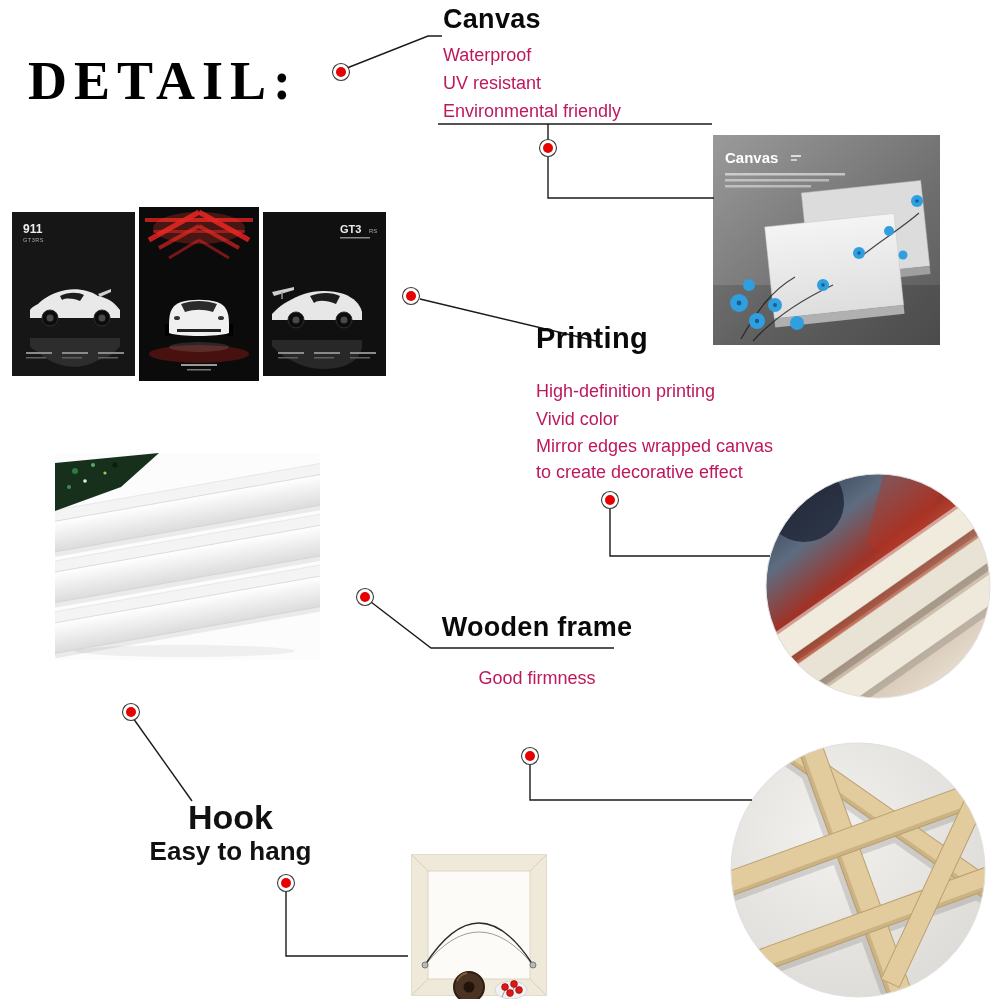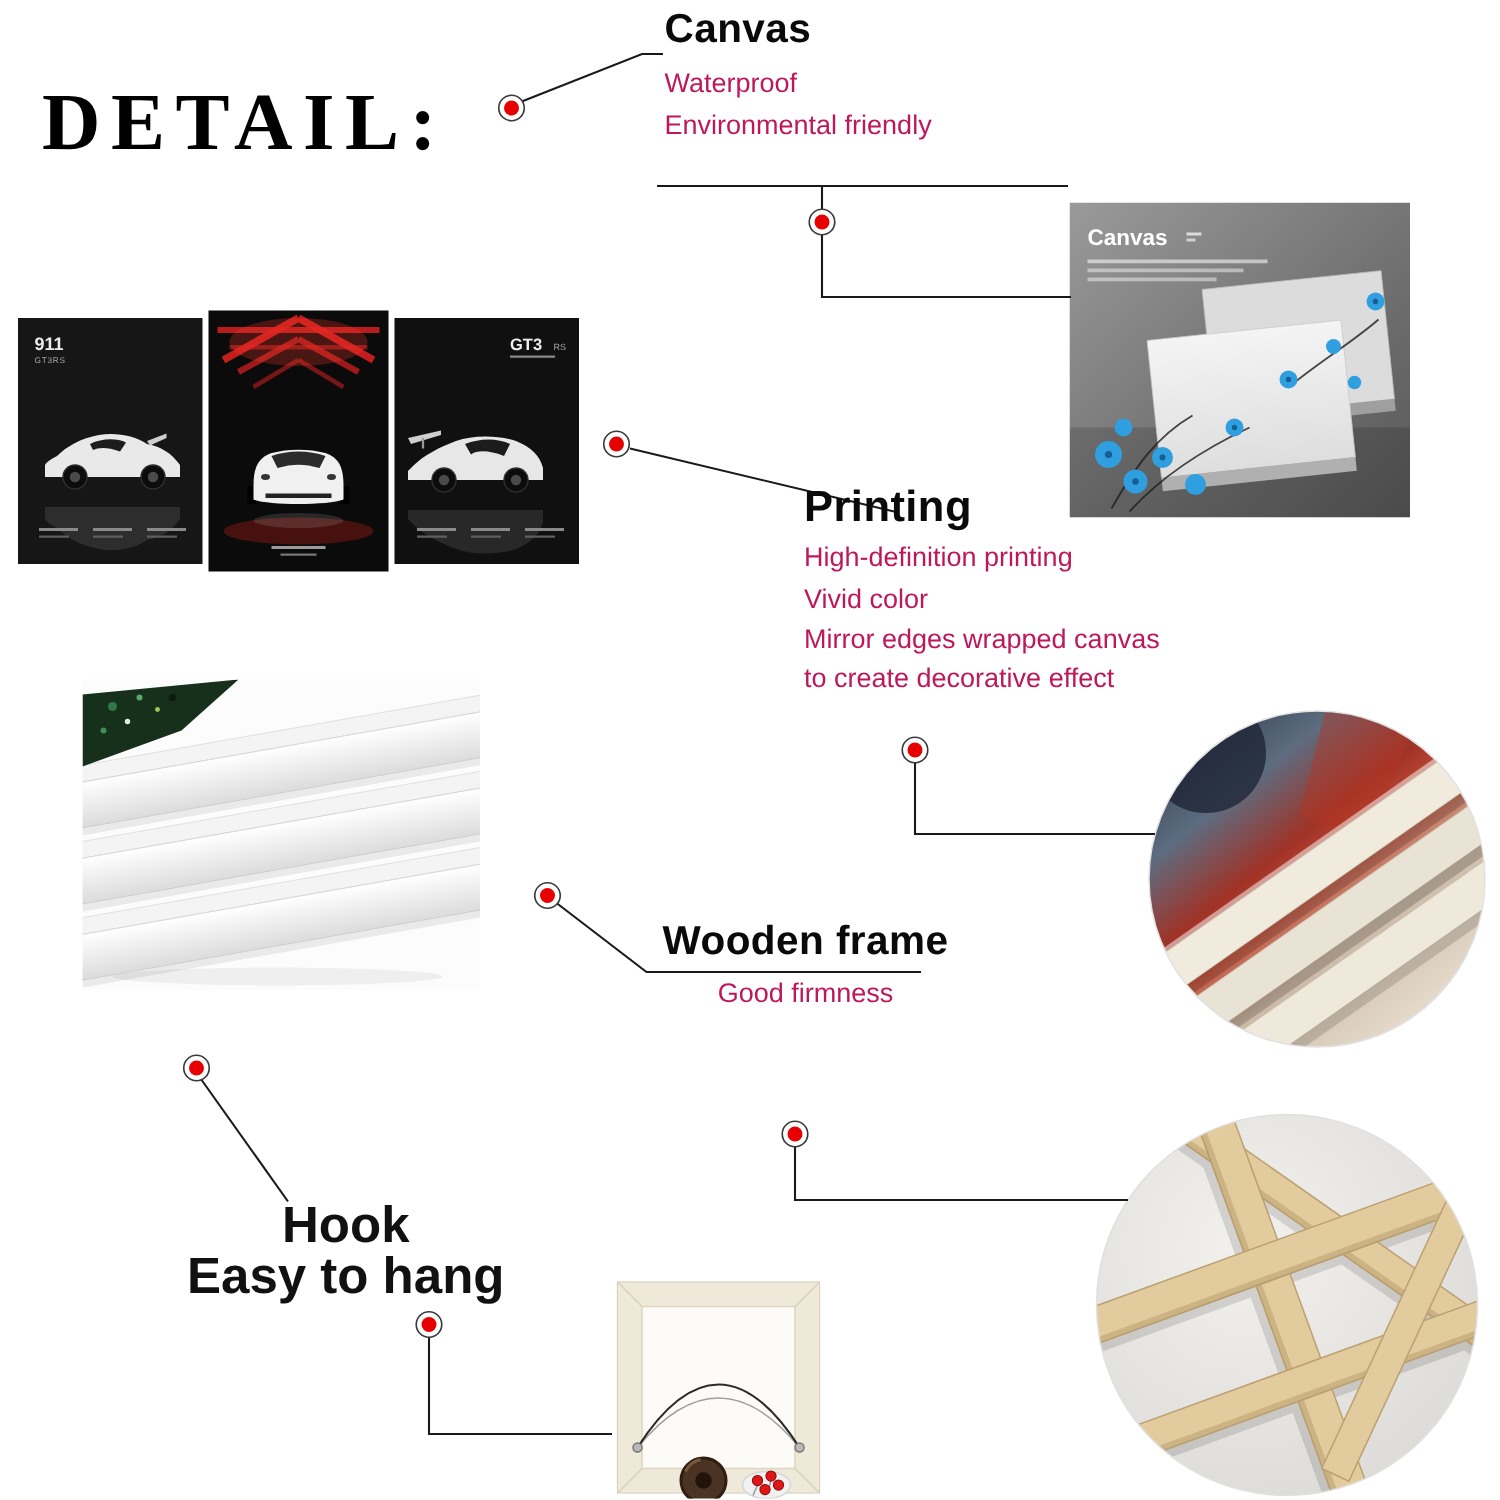--- a/index.html
+++ b/index.html
@@ -363,34 +363,35 @@
           <circle class="dot-inner" cx="286" cy="883" r="5"></circle>
         </g>
     </g>
   </svg>
 
   <div class="txt title" style="left:28px;top:50px">DETAIL:</div>
 
   <div class="txt" style="left:443px;top:4px">
     <div class="heading" style="margin-bottom:6px">Canvas</div>
     <div class="feature">Waterproof</div>
+    <div class="feature">UV resistant</div>
     <div class="feature">Environmental friendly</div>
   </div>
 
   <div class="txt" style="left:536px;top:322px">
-    <div class="heading" style="font-size:29px;margin-bottom:2px">Printing</div>
+    <div class="heading" style="font-size:29px;margin-bottom:22px">Printing</div>
     <div class="feature">High-definition printing</div>
     <div class="feature">Vivid color</div>
     <div class="feature tight">Mirror edges wrapped canvas</div>
     <div class="feature tight">to create decorative effect</div>
   </div>
 
   <div class="txt center" style="left:392px;top:612px;width:290px">
-    <div class="heading" style="margin-bottom:6px">Wooden frame</div>
+    <div class="heading" style="margin-bottom:22px">Wooden frame</div>
     <div class="feature" style="line-height:27px">Good firmness</div>
   </div>
 
   <div class="txt center" style="left:118px;top:800px;width:225px">
     <div style="font-size:34px;font-weight:700;line-height:34px">Hook</div>
-    <div style="font-size:34px;font-weight:600;line-height:34px">Easy to hang</div>
+    <div style="font-size:26px;font-weight:600;line-height:34px">Easy to hang</div>
   </div>
 
 </div>
 
 </body></html>

